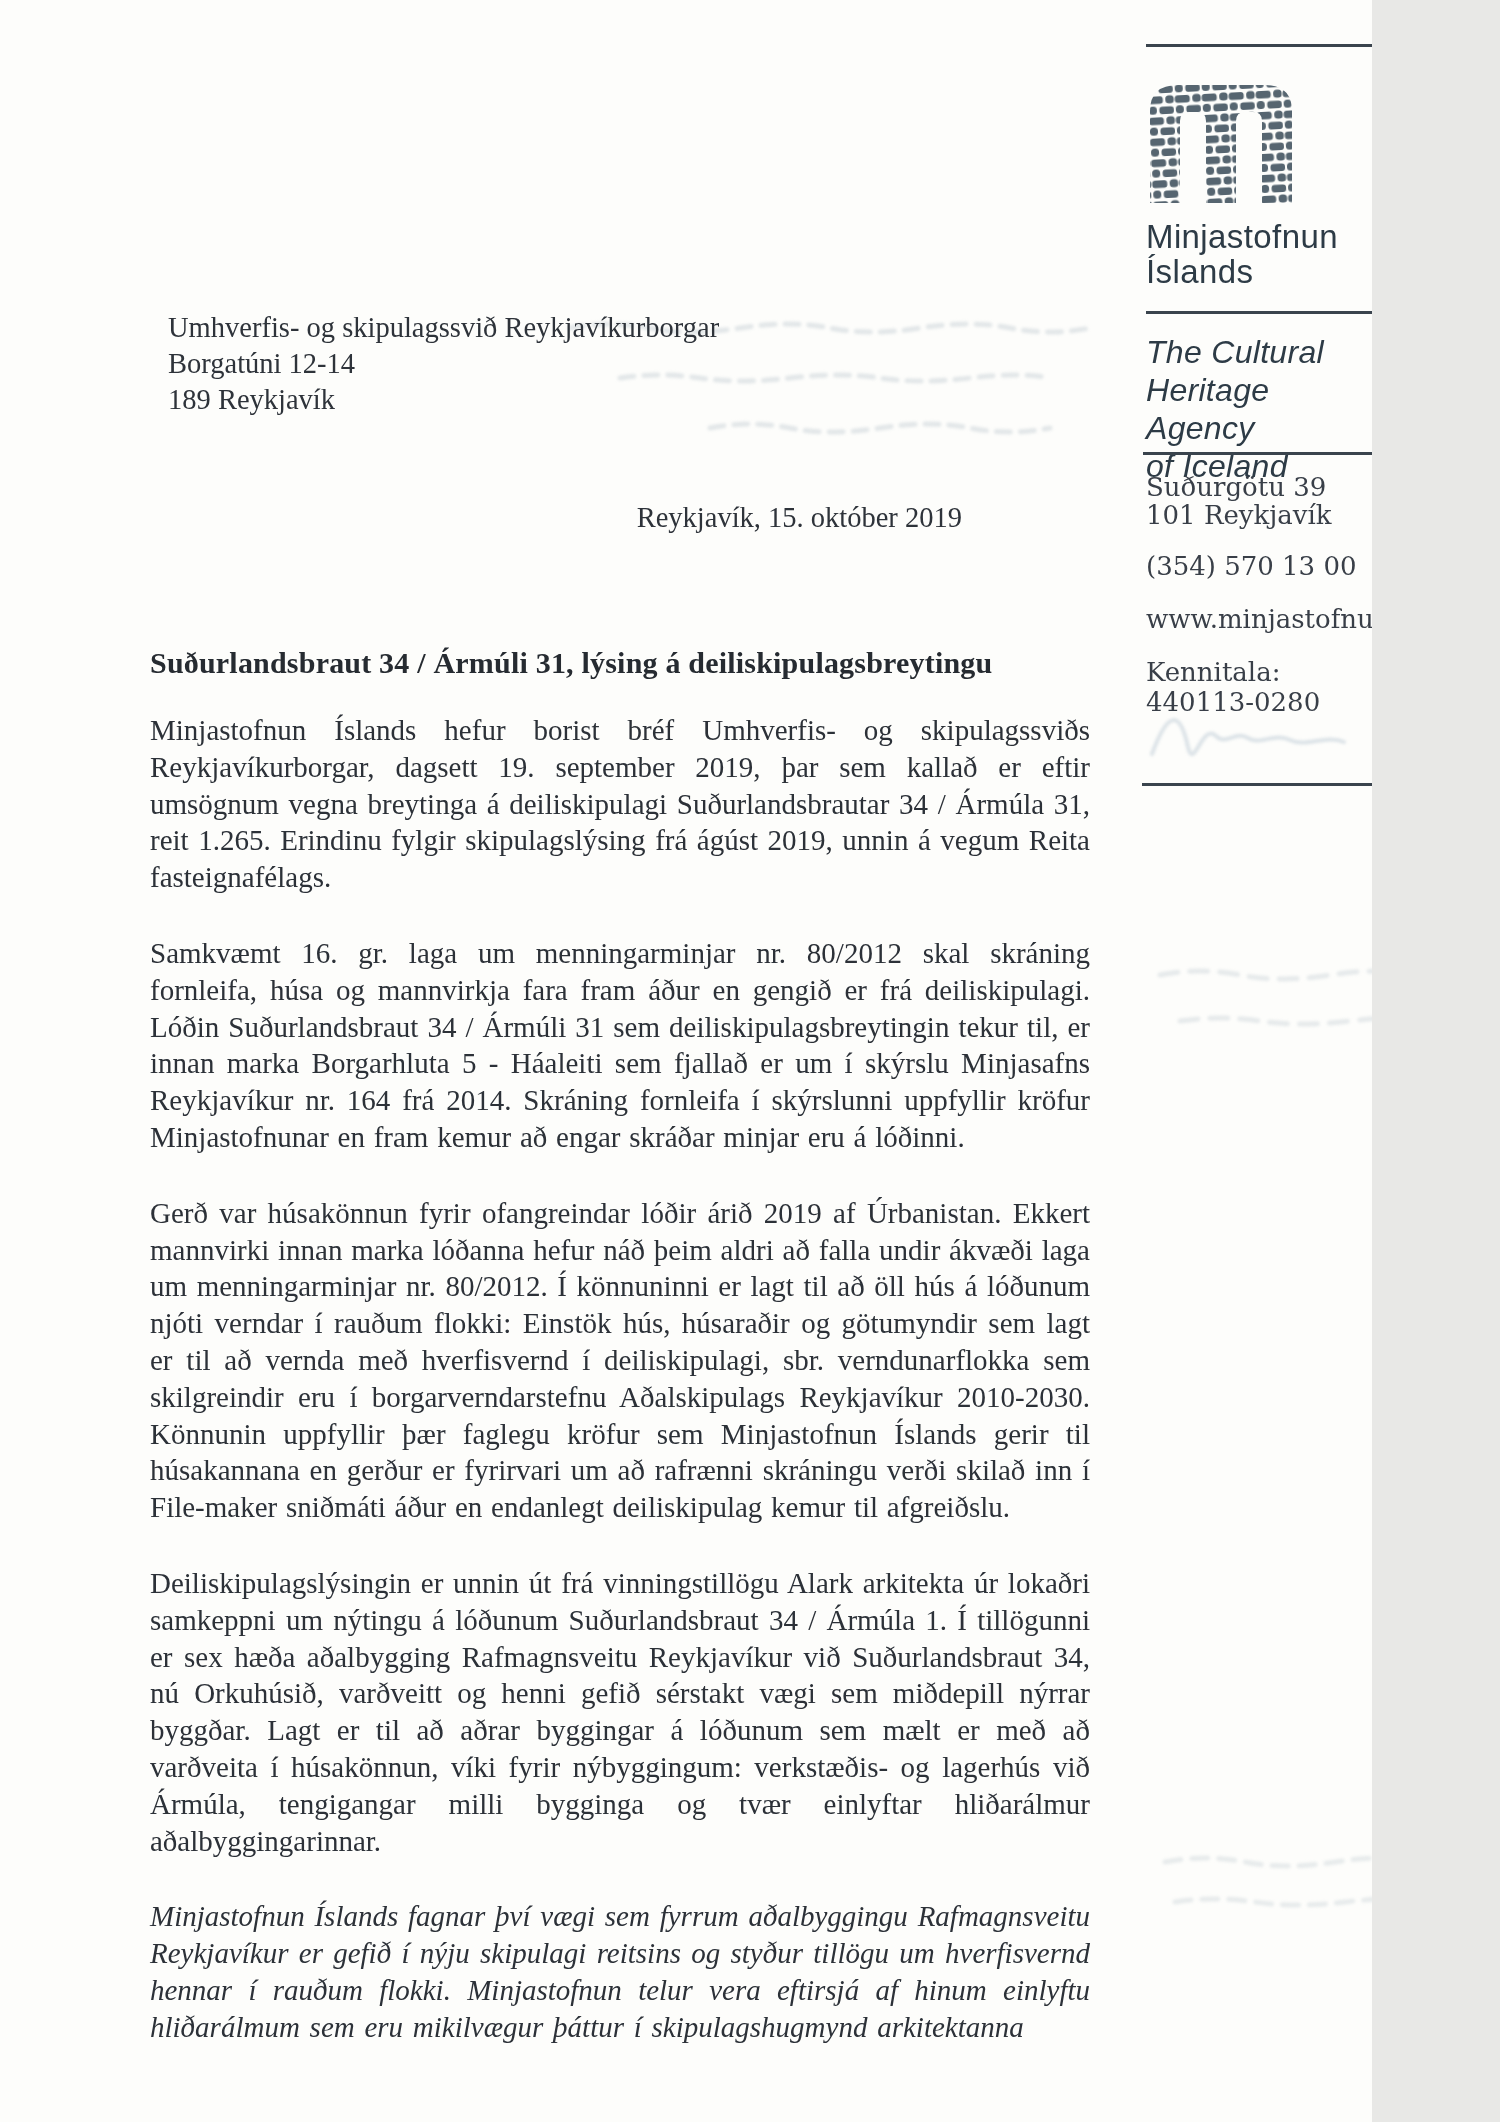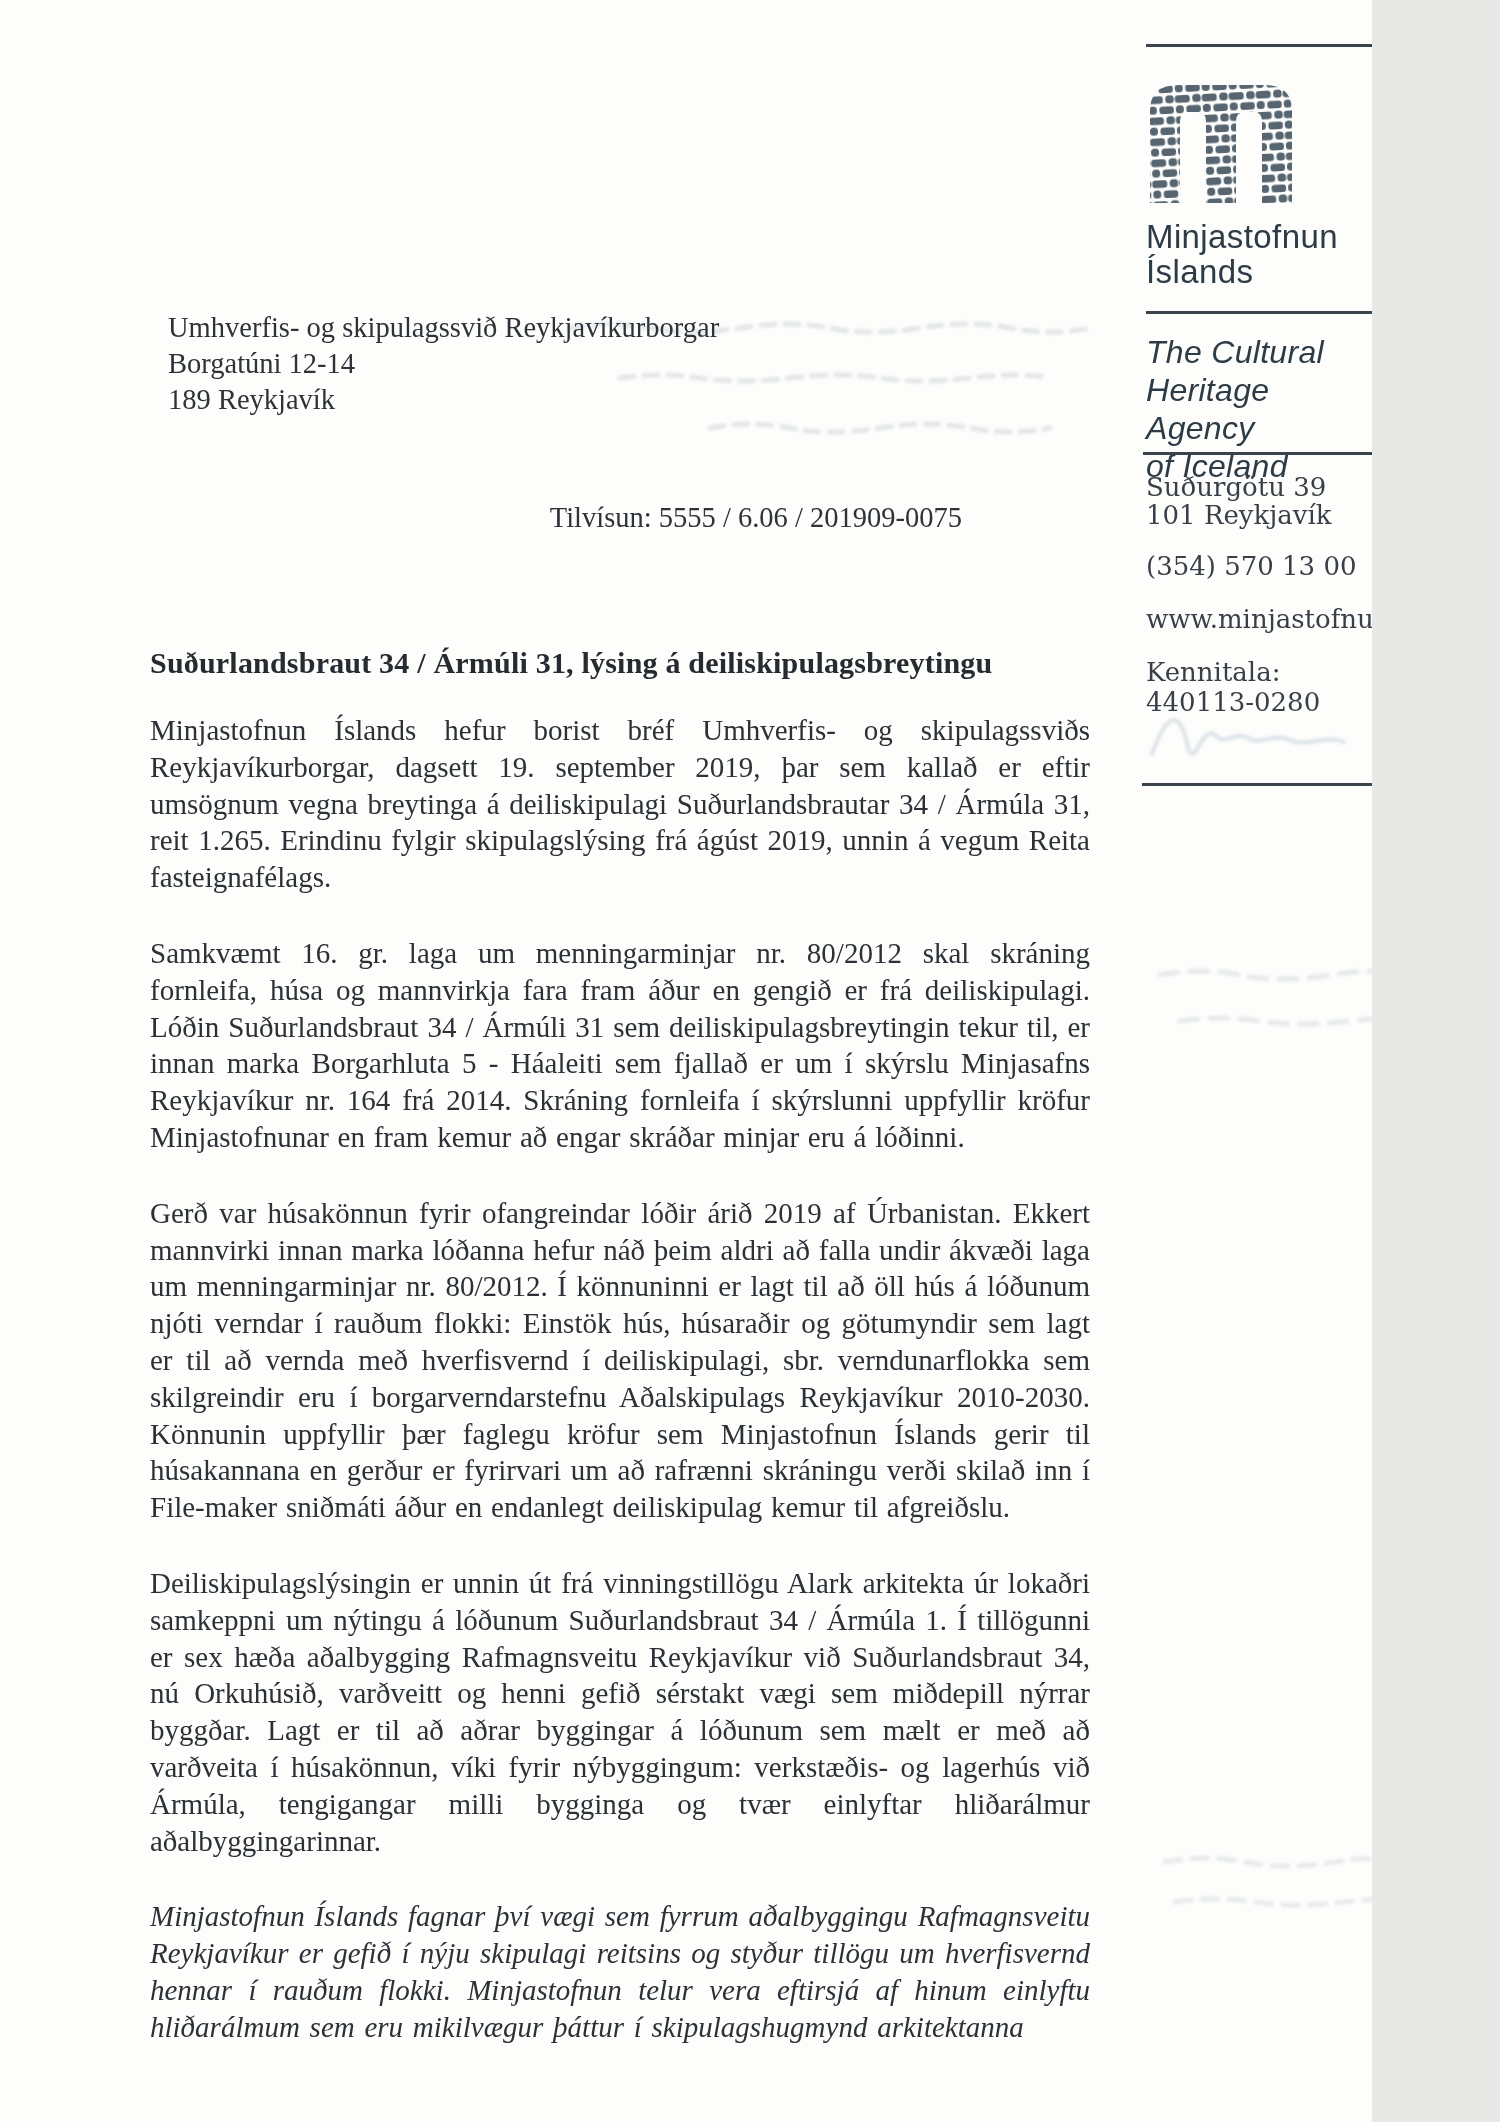--- a/index.html
+++ b/index.html
@@ -144,21 +144,21 @@
 
   <div class="sidebar-rule rule-bottom"></div>
 
   <div class="recipient">
     <div>Umhverfis- og skipulagssvið Reykjavíkurborgar</div>
     <div>Borgatúni 12-14</div>
     <div>189 Reykjavík</div>
   </div>
 
   <div class="date-block">
-    <div>Tilvísun: 5555 / 6.06 / 201909-0075</div>
+    <div>Reykjavík, 15. október 2019</div>
   </div>
 
   <div class="subject">Suðurlandsbraut 34 / Ármúli 31, lýsing á deiliskipulagsbreytingu</div>
 
   <div class="body-text">
     <p>Minjastofnun Íslands hefur borist bréf Umhverfis- og skipulagssviðs Reykjavíkurborgar, dagsett 19. september 2019, þar sem kallað er eftir umsögnum vegna breytinga á deiliskipulagi Suðurlandsbrautar 34 / Ármúla 31, reit 1.265. Erindinu fylgir skipulagslýsing frá ágúst 2019, unnin á vegum Reita fasteignafélags.</p>
     <p>Samkvæmt 16. gr. laga um menningarminjar nr. 80/2012 skal skráning fornleifa, húsa og mannvirkja fara fram áður en gengið er frá deiliskipulagi. Lóðin Suðurlandsbraut 34 / Ármúli 31 sem deiliskipulagsbreytingin tekur til, er innan marka Borgarhluta 5 - Háaleiti sem fjallað er um í skýrslu Minjasafns Reykjavíkur nr. 164 frá 2014. Skráning fornleifa í skýrslunni uppfyllir kröfur Minjastofnunar en fram kemur að engar skráðar minjar eru á lóðinni.</p>
     <p>Gerð var húsakönnun fyrir ofangreindar lóðir árið 2019 af Úrbanistan. Ekkert mannvirki innan marka lóðanna hefur náð þeim aldri að falla undir ákvæði laga um menningarminjar nr. 80/2012. Í könnuninni er lagt til að öll hús á lóðunum njóti verndar í rauðum flokki: Einstök hús, húsaraðir og götumyndir sem lagt er til að vernda með hverfisvernd í deiliskipulagi, sbr. verndunarflokka sem skilgreindir eru í borgarverndarstefnu Aðalskipulags Reykjavíkur 2010-2030. Könnunin uppfyllir þær faglegu kröfur sem Minjastofnun Íslands gerir til húsakannana en gerður er fyrirvari um að rafrænni skráningu verði skilað inn í File-maker sniðmáti áður en endanlegt deiliskipulag kemur til afgreiðslu.</p>
     <p>Deiliskipulagslýsingin er unnin út frá vinningstillögu Alark arkitekta úr lokaðri samkeppni um nýtingu á lóðunum Suðurlandsbraut 34 / Ármúla 1. Í tillögunni er sex hæða aðalbygging Rafmagnsveitu Reykjavíkur við Suðurlandsbraut 34, nú Orkuhúsið, varðveitt og henni gefið sérstakt vægi sem miðdepill nýrrar byggðar. Lagt er til að aðrar byggingar á lóðunum sem mælt er með að varðveita í húsakönnun, víki fyrir nýbyggingum: verkstæðis- og lagerhús við Ármúla, tengigangar milli bygginga og tvær einlyftar hliðarálmur aðalbyggingarinnar.</p>
     <p class="closing">Minjastofnun Íslands fagnar því vægi sem fyrrum aðalbyggingu Rafmagnsveitu Reykjavíkur er gefið í nýju skipulagi reitsins og styður tillögu um hverfisvernd hennar í rauðum flokki. Minjastofnun telur vera eftirsjá af hinum einlyftu hliðarálmum sem eru mikilvægur þáttur í skipulagshugmynd arkitektanna</p>

